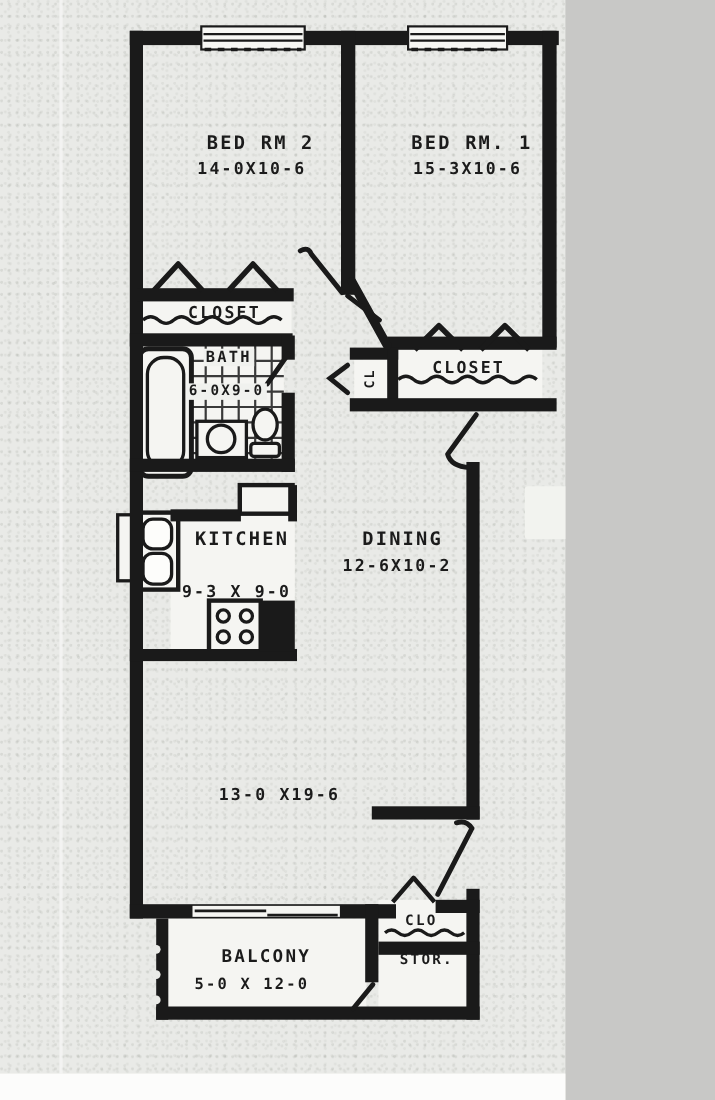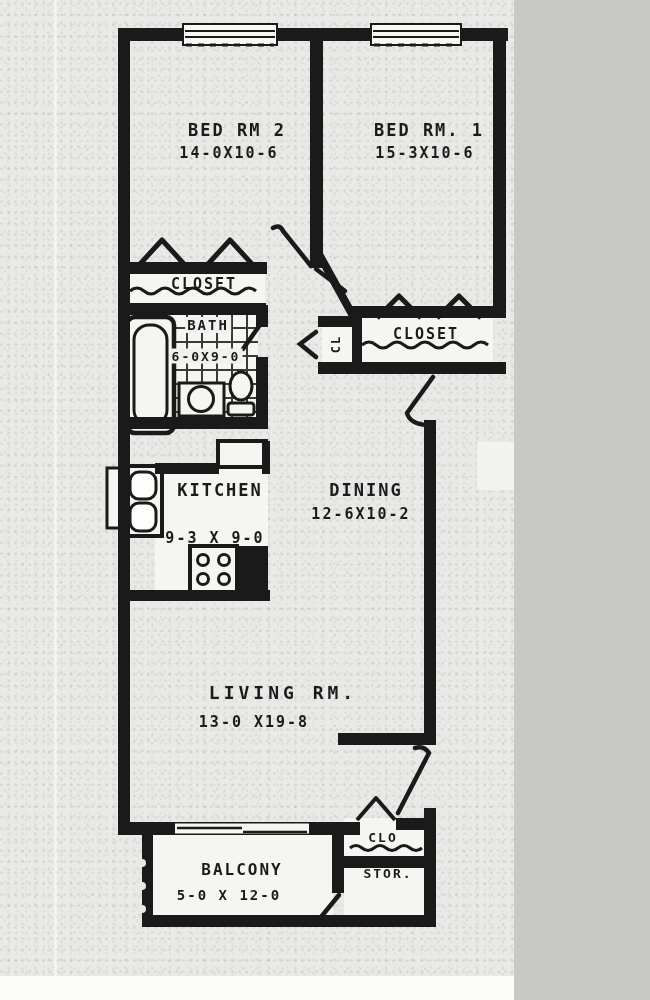--- a/index.html
+++ b/index.html
@@ -175,22 +175,21 @@
   <div class="lbl" style="left:425px;top:153px;font-size:15px;">15-3X10-6</div>
   <div class="lbl" style="left:204px;top:284px;font-size:15px;">CLOSET</div>
   <div class="lbl bg" style="left:208px;top:325px;font-size:14px;text-align:center;">BATH</div>
   <div class="lbl bg" style="left:206px;top:356px;font-size:13px;">6-0X9-0</div>
   <div class="lbl rot" style="left:336px;top:344px;font-size:12px;">CL</div>
   <div class="lbl" style="left:426px;top:334px;font-size:15px;">CLOSET</div>
   <div class="lbl" style="left:220px;top:490px;font-size:17px;">KITCHEN</div>
   <div class="lbl" style="left:215px;top:515px;font-size:15px;margin-top:23px;">9-3 X 9-0</div>
   <div class="lbl" style="left:366px;top:490px;font-size:17px;">DINING</div>
   <div class="lbl" style="left:361px;top:514px;font-size:15px;">12-6X10-2</div>
-  <div class="lbl" style="left:283px;top:692px;font-size:18px;letter-spacing:4px;">LIVING RM.</div>
-  <div class="lbl" style="left:254px;top:722px;font-size:15px;">13-0 X19-8</div>
+  <div class="lbl" style="left:254px;top:722px;font-size:15px;">13-0 X19-6</div>
   <div class="lbl" style="left:242px;top:869px;font-size:16px;">BALCONY</div>
   <div class="lbl" style="left:229px;top:895px;font-size:14px;">5-0 X 12-0</div>
   <div class="lbl" style="left:383px;top:837px;font-size:13px;">CLO</div>
   <div class="lbl" style="left:388px;top:873px;font-size:13px;">STOR.</div>
 
 
   <div id="bottom-strip"></div>
 </div>
 
 </body></html>

